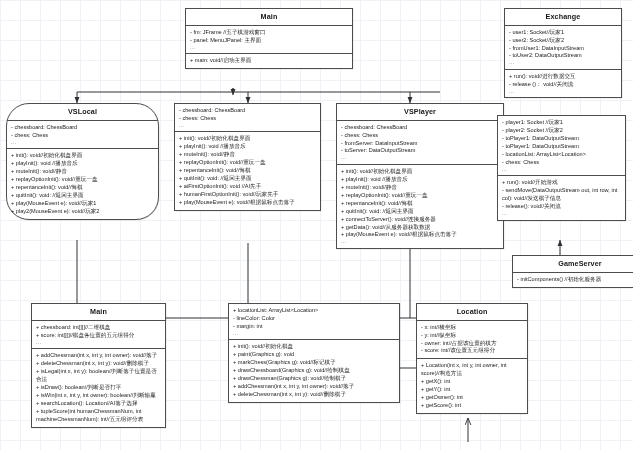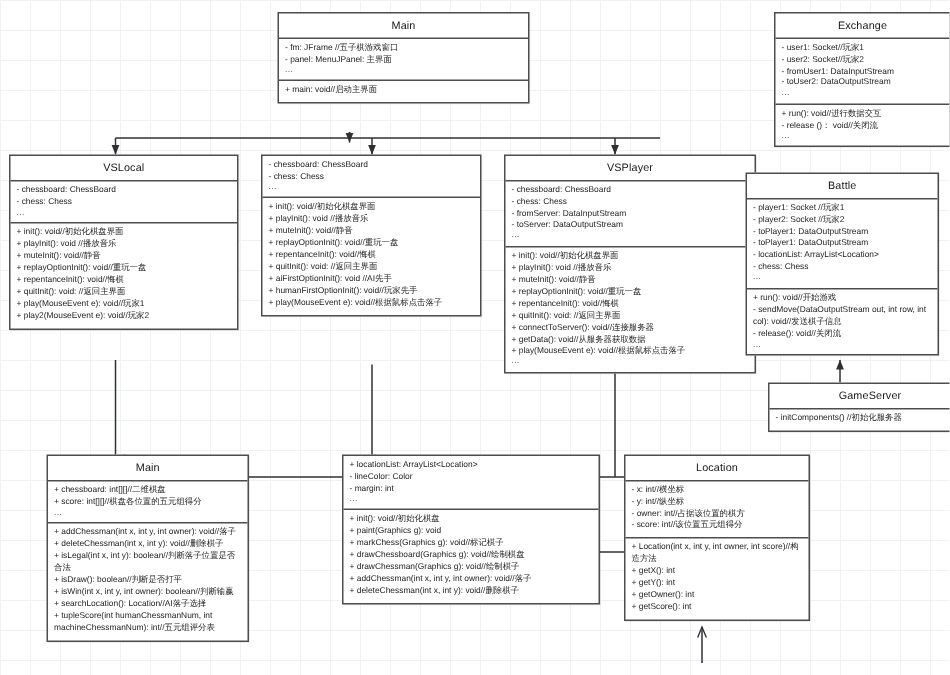--- a/index.html
+++ b/index.html
@@ -32,21 +32,21 @@
   }
   .uml {
     position: absolute;
     box-sizing: border-box;
     background: #ffffff;
     border: 1px solid #4d4d4d;
     box-shadow: 0.5px 0.5px 0 rgba(0,0,0,0.10);
   }
   .uml-title {
     text-align: center;
-    font-weight: normal;
+    font-weight: bold;
     font-size: 7.2px;
     line-height: 1.2;
     padding: 3.5px 2px 3.5px 2px;
     border-bottom: 1px solid #4d4d4d;
     color: #16171a;
     letter-spacing: 0.1px;
   }
   .uml-section {
     padding: 3px 4px 3px 4px;
     border-bottom: 1px solid #4d4d4d;
@@ -115,37 +115,37 @@
     <div class="uml-section">
       <div class="uml-row">- fm:  JFrame //五子棋游戏窗口</div>
       <div class="uml-row">- panel:  MenuJPanel: 主界面</div>
       <div class="ellipsis-row">...</div>
     </div>
     <div class="uml-section">
       <div class="uml-row">+ main:  void//启动主界面</div>
     </div>
   </div>
 
-  <div class="uml" style="left:504px; top:8px; width:118px;margin-left:12px;">
+  <div class="uml" style="left:504px; top:8px; width:118px;">
     <div class="uml-title">Exchange</div>
     <div class="uml-section">
       <div class="uml-row">- user1:  Socket//玩家1</div>
       <div class="uml-row">- user2:  Socket//玩家2</div>
       <div class="uml-row">- fromUser1:  DataInputStream</div>
       <div class="uml-row">- toUser2:  DataOutputStream</div>
       <div class="ellipsis-row">...</div>
     </div>
     <div class="uml-section">
       <div class="uml-row">+ run():  void//进行数据交互</div>
       <div class="uml-row">- release ()： void//关闭流</div>
       <div class="ellipsis-row">...</div>
     </div>
   </div>
 
-  <div class="uml" style="left:6px; top:103px; width:153px;">
+  <div class="uml" style="left:6px; top:103px; width:153px;border-radius:23px;">
     <div class="uml-title">VSLocal</div>
     <div class="uml-section">
       <div class="uml-row">- chessboard:  ChessBoard</div>
       <div class="uml-row">- chess:  Chess</div>
       <div class="ellipsis-row">...</div>
     </div>
     <div class="uml-section">
       <div class="uml-row">+ init():  void//初始化棋盘界面</div>
       <div class="uml-row">+ playInit():  void //播放音乐</div>
       <div class="uml-row">+ muteInit():  void//静音</div>
@@ -193,21 +193,20 @@
       <div class="uml-row">+ repentanceInit():  void//悔棋</div>
       <div class="uml-row">+ quitInit():  void:  //返回主界面</div>
       <div class="uml-row">+ connectToServer():  void//连接服务器</div>
       <div class="uml-row">+ getData():  void//从服务器获取数据</div>
       <div class="uml-row">+ play(MouseEvent e):  void//根据鼠标点击落子</div>
       <div class="ellipsis-row">...</div>
     </div>
   </div>
 
   <div class="uml" style="left:497px; top:115px; width:129px;">
-    <div class="uml-title">Battle</div>
     <div class="uml-section">
       <div class="uml-row">- player1:  Socket //玩家1</div>
       <div class="uml-row">- player2:  Socket //玩家2</div>
       <div class="uml-row">- toPlayer1:  DataOutputStream</div>
       <div class="uml-row">- toPlayer1:  DataOutputStream</div>
       <div class="uml-row">- locationList:  ArrayList&lt;Location&gt;</div>
       <div class="uml-row">- chess:  Chess</div>
       <div class="ellipsis-row">...</div>
     </div>
     <div class="uml-section">
@@ -254,21 +253,21 @@
       <div class="uml-row">+ init():  void//初始化棋盘</div>
       <div class="uml-row">+ paint(Graphics g):  void</div>
       <div class="uml-row">+ markChess(Graphics g):  void//标记棋子</div>
       <div class="uml-row">+ drawChessboard(Graphics g):  void//绘制棋盘</div>
       <div class="uml-row">+ drawChessman(Graphics g):  void//绘制棋子</div>
       <div class="uml-row">+ addChessman(int x, int y, int owner):  void//落子</div>
       <div class="uml-row">+ deleteChessman(int x, int y):  void//删除棋子</div>
     </div>
   </div>
 
-  <div class="uml" style="left:416px; top:303px; width:124px;">
+  <div class="uml" style="left:416px; top:303px; width:112px;">
     <div class="uml-title">Location</div>
     <div class="uml-section">
       <div class="uml-row">- x:  int//横坐标</div>
       <div class="uml-row">- y:  int//纵坐标</div>
       <div class="uml-row">- owner:  int//占据该位置的棋方</div>
       <div class="uml-row">- score:  int//该位置五元组得分</div>
     </div>
     <div class="uml-section">
       <div class="uml-row">+ Location(int x, int y, int owner, int score)//构造方法</div>
       <div class="uml-row">+ getX():  int</div>

